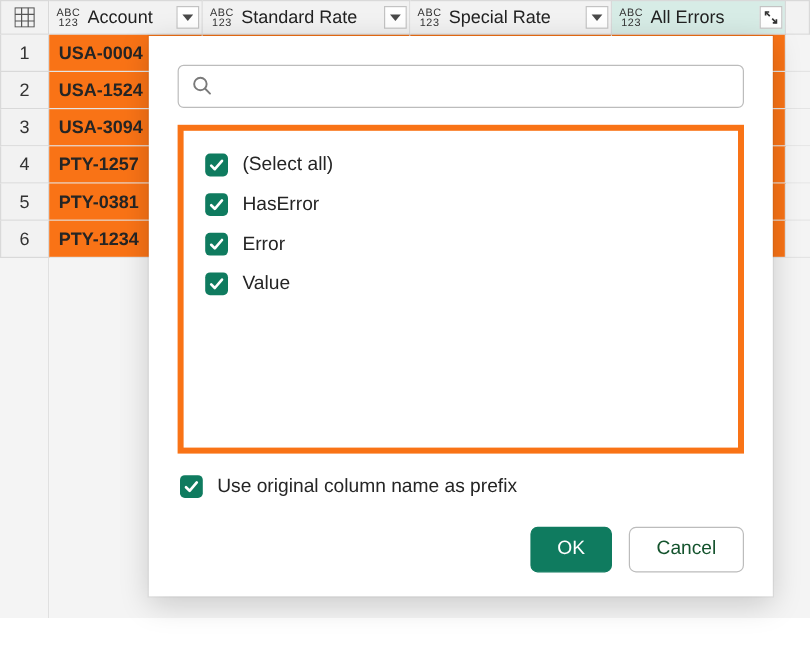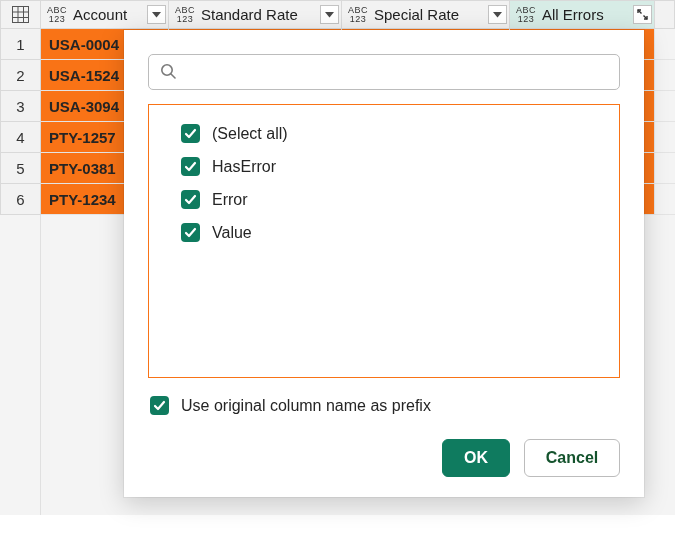--- a/index.html
+++ b/index.html
@@ -120,23 +120,23 @@
   }
   .search-box input {
     border: none; outline: none;
     font-size: 16px;
     flex: 1;
     background: transparent;
   }
   .search-box input::placeholder { color: #8a8a8a; }
   .options-box {
     margin-top: 14px;
-    border: 1px solid #f97316;
+    border: 5px solid #f97316;
     height: 274px;
-    padding: 12px 28px;
+    padding: 12px 14px;
     overflow: auto;
     text-align: center;
   }
   .chk-row {
     display: flex; align-items: center;
     gap: 12px;
     padding: 7px 4px;
     font-size: 16px;
   }
   .chk {
@@ -159,21 +159,21 @@
     gap: 14px;
     margin-top: 24px;
   }
   .btn {
     min-width: 96px;
     height: 38px;
     border-radius: 6px;
     font-size: 16px;
     display: flex; align-items: center; justify-content: center;
     cursor: pointer;
-    font-weight: 700;
+    font-weight: 400;
   }
   .btn-primary {
     background: #0f7b5f;
     color: #fff;
     border: 1px solid #0f7b5f;
     min-width: 68px;
     padding: 0 18px;
   }
   .btn-secondary {
     background: #fff;

